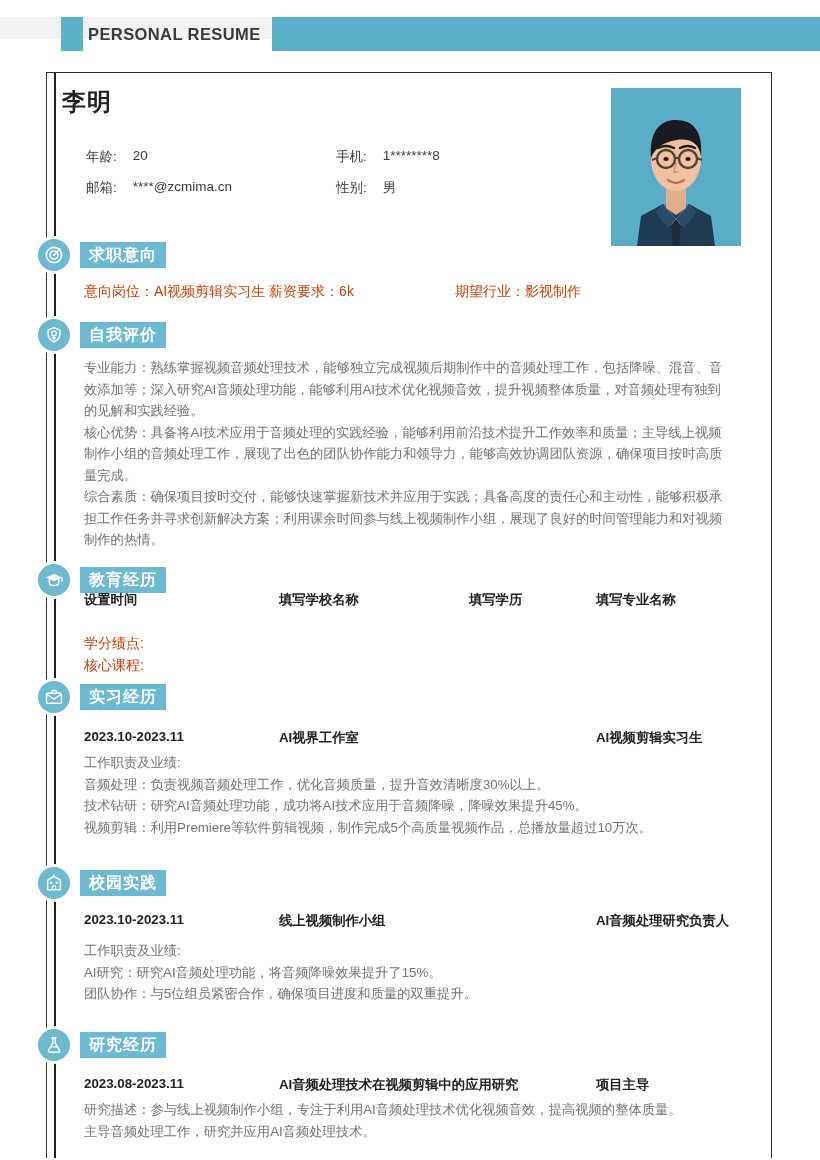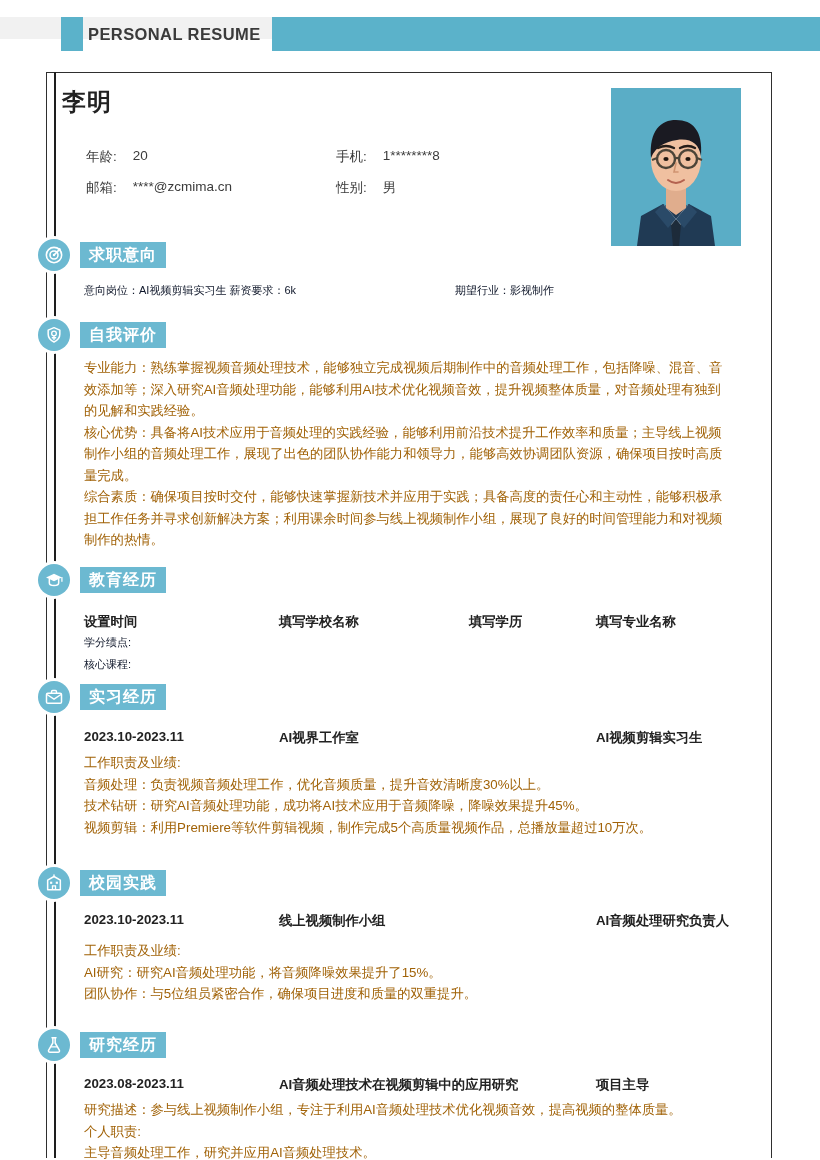--- a/index.html
+++ b/index.html
@@ -163,31 +163,31 @@
     white-space: nowrap;
   }
 
   
   .body-block {
     position: absolute;
     left: 84px;
     width: 648px;
     font-size: 13.3px;
     line-height: 21.5px;
-    color: #a16207;
+    color: #737373;
   }
   .body-block p {
     margin: 0;
   }
 
   .kv-line {
     position: absolute;
     left: 84px;
-    font-size: 11px;
-    color: #0f172a;
+    font-size: 14px;
+    color: #c2410c;
     white-space: nowrap;
   }
 
   
   .row-cols {
     position: absolute;
     left: 84px;
     width: 652px;
     font-size: 13.3px;
     font-weight: bold;
@@ -312,21 +312,21 @@
     <div class="badge">
       <svg width="20" height="20" viewBox="0 0 24 24">
         <path d="M2.5 9 L12 4.6 L21.5 9 L12 13.4 Z" fill="#ffffff"></path>
         <path d="M6.4 11.2 V15.6 c0 1.9 2.9 3.1 5.6 3.1 s5.6 -1.2 5.6 -3.1 V11.2" fill="none" stroke="#ffffff" stroke-width="1.8" stroke-linecap="round"></path>
         <path d="M21.5 9 V13.6" stroke="#ffffff" stroke-width="1.5" stroke-linecap="round"></path>
       </svg>
     </div>
     <div class="sec-label">教育经历</div>
   </div>
 </div>
-<div class="row-cols" style="top:613px; height:20px">
+<div class="row-cols" style="top:591px; height:20px">
   <span style="left:0">设置时间</span>
   <span style="left:195px">填写学校名称</span>
   <span style="left:385px">填写学历</span>
   <span style="left:512px">填写专业名称</span>
 </div>
 <div class="kv-line" style="top:635px">学分绩点:</div>
 <div class="kv-line" style="top:657px">核心课程:</div>
 
 <div class="sec" style="top:681px">
   <div class="sec-head">
@@ -388,15 +388,14 @@
     <div class="sec-label">研究经历</div>
   </div>
 </div>
 <div class="row-cols" style="top:1076px; height:20px">
   <span style="left:0">2023.08-2023.11</span>
   <span style="left:195px">AI音频处理技术在视频剪辑中的应用研究</span>
   <span style="left:512px">项目主导</span>
 </div>
 <div class="body-block" style="top:1099px">
   <p>研究描述：参与线上视频制作小组，专注于利用AI音频处理技术优化视频音效，提高视频的整体质量。</p>
-  <p>个人职责:</p>
   <p>主导音频处理工作，研究并应用AI音频处理技术。</p>
 </div>
 
 </body></html>

